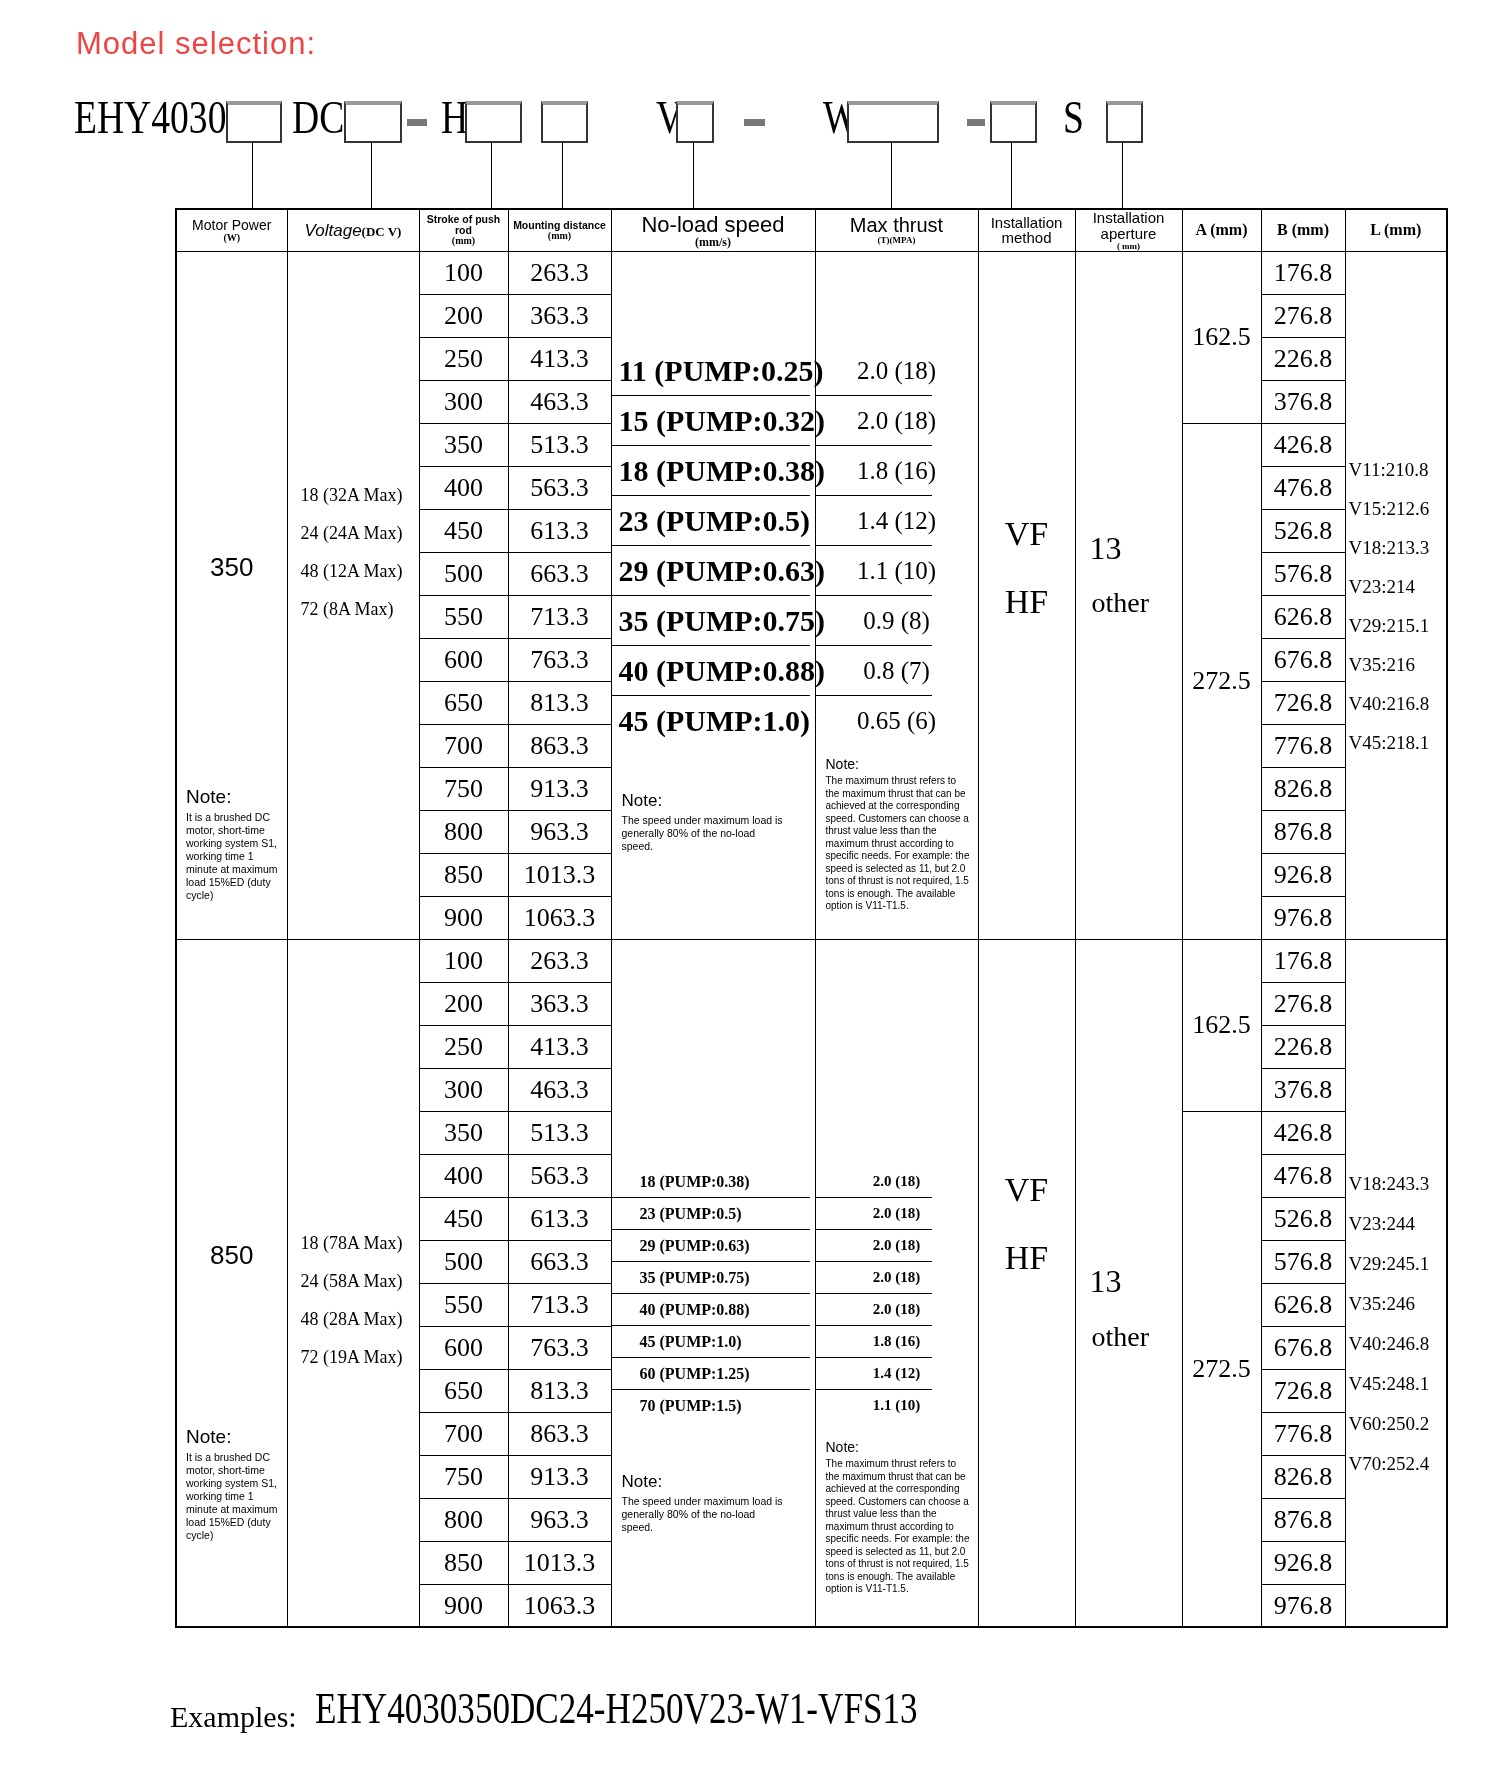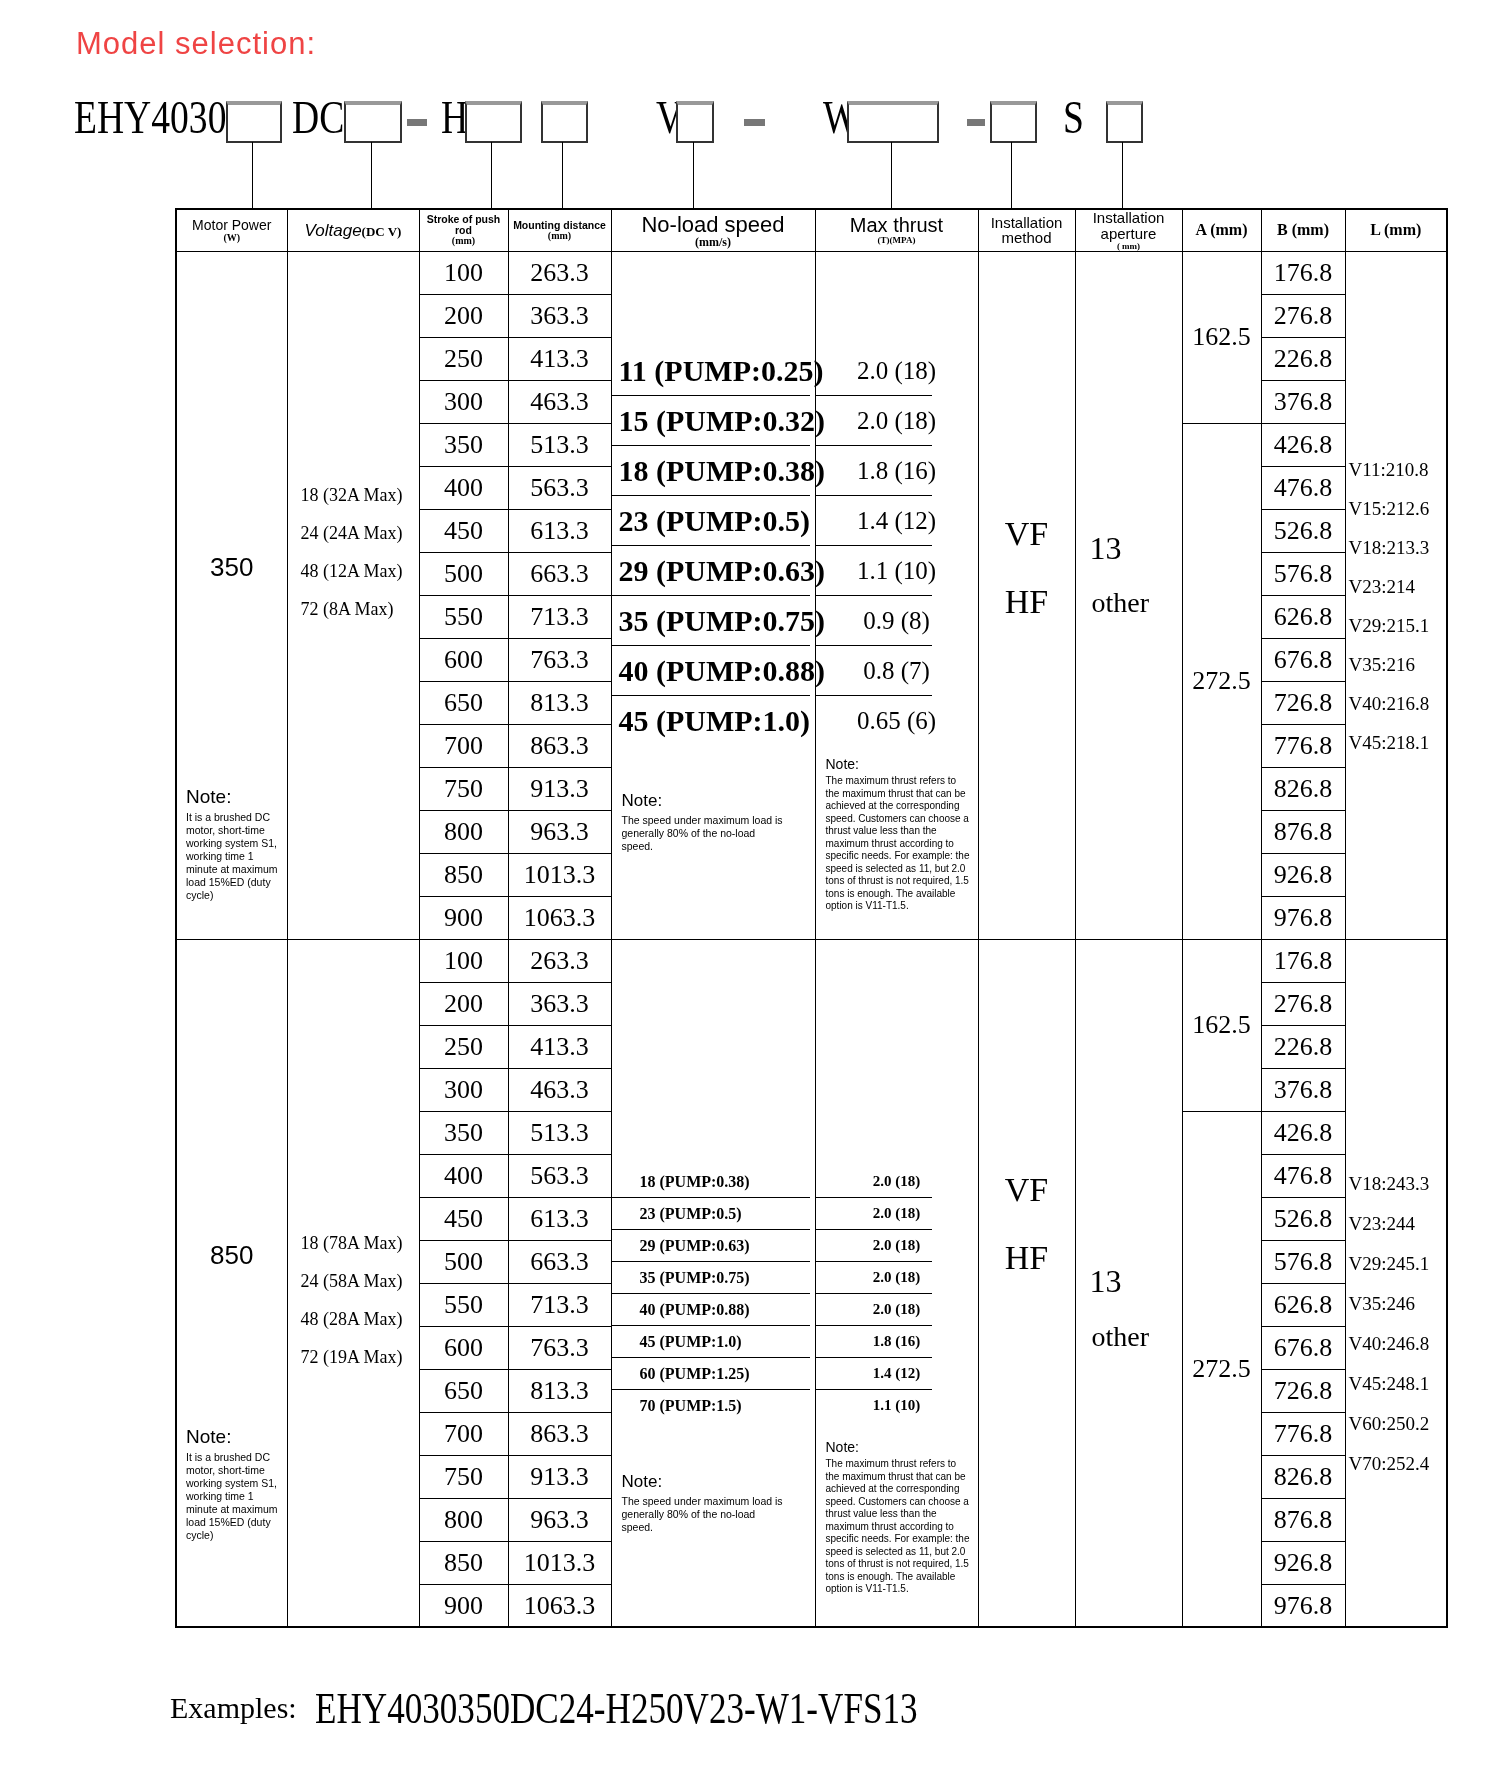--- a/index.html
+++ b/index.html
@@ -88,21 +88,21 @@
   .ap-other{position:absolute;left:16px;font-family:"Liberation Serif",serif;font-size:28px;}
   .blk0 .ap-other{top:335px;} .blk1 .ap-other{top:381px;}
 
   
   .l-lines{position:absolute;left:3px;right:0;}
   .blk0 .l-lines{top:198px;} .blk1 .l-lines{top:224px;}
   .l-line{font-family:"Liberation Serif",serif;font-size:19px;white-space:nowrap;}
   .blk0 .l-line{height:39px;line-height:39px;} .blk1 .l-line{height:40px;line-height:40px;}
 
   
-  .examples{left:170px;top:1682px;display:flex;align-items:center;}
+  .examples{left:170px;top:1682px;display:flex;align-items:flex-end;}
   .examples-label{font-family:"Liberation Serif",serif;font-size:30px;}
   .examples-code{font-family:"Liberation Serif",serif;font-size:45px;margin-left:18px;
                  display:inline-block;transform:scaleX(.78);transform-origin:left;white-space:nowrap;}
 </style>
 </head>
 <body>
 
 <div class="abs page-title">Model selection:</div>
 
 <div>

